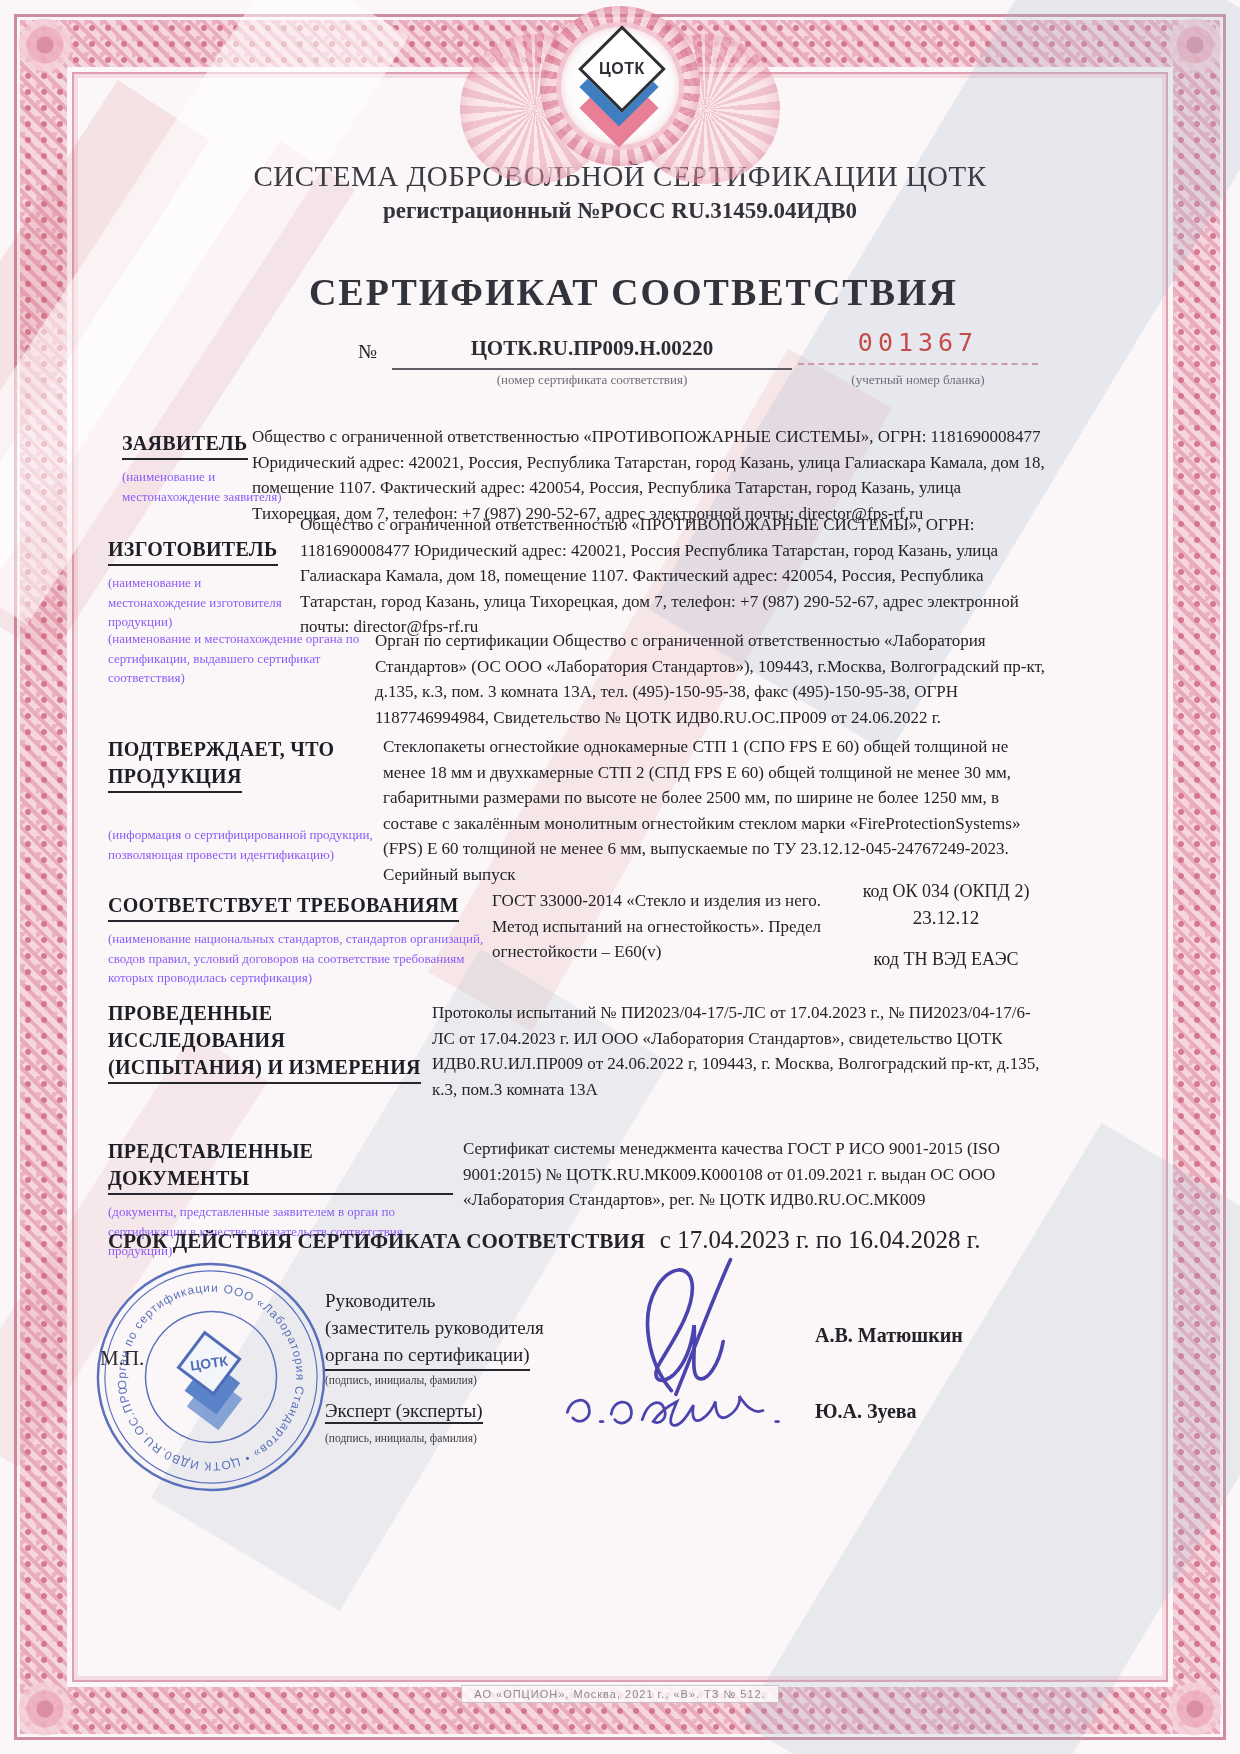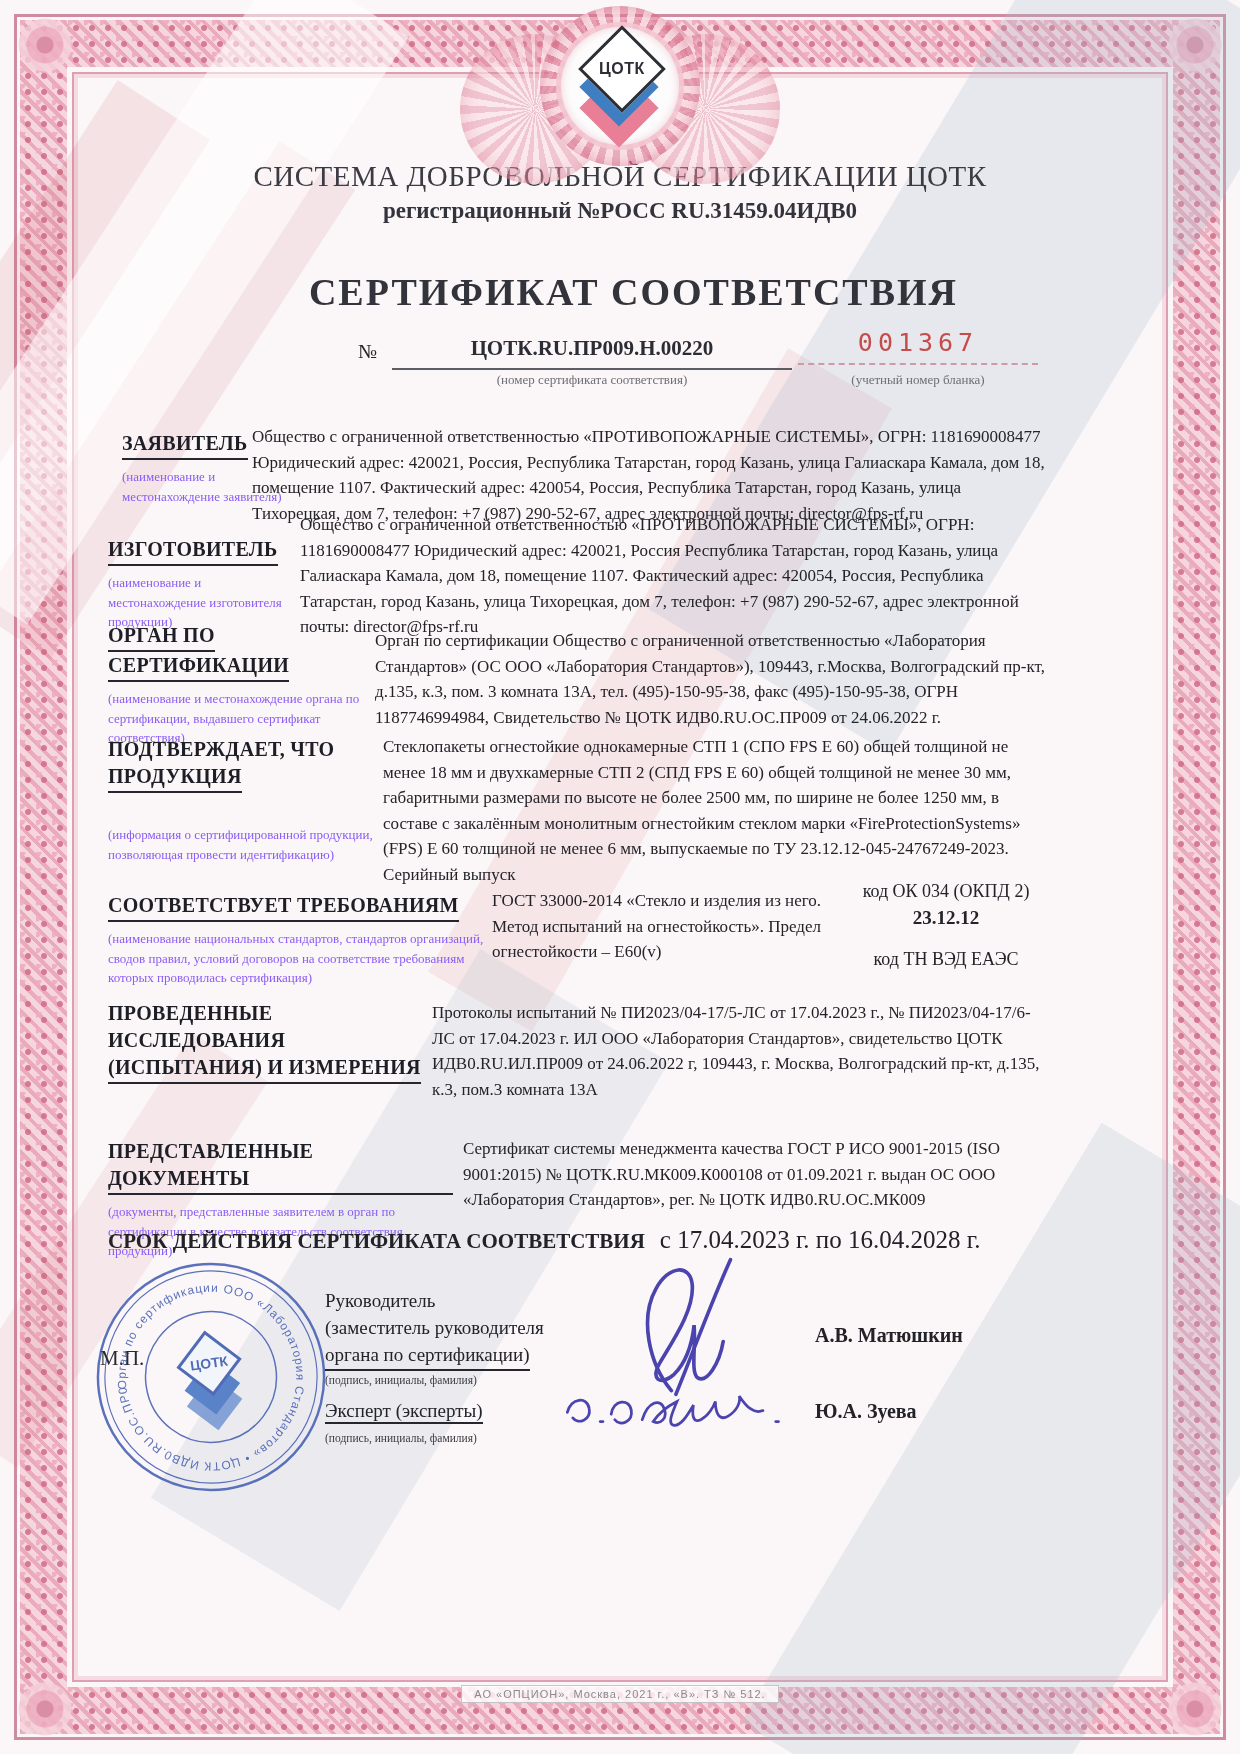--- a/index.html
+++ b/index.html
@@ -50,21 +50,21 @@
   .numline{font-weight:bold;font-size:21px;color:#2c2c34;text-align:center;border-bottom:2px solid #5c5c64;padding-bottom:7px;}
   .caption{font-size:13px;color:#6d6d76;text-align:center;}
   .blank{font-family:"DejaVu Sans Mono",monospace;font-size:25px;letter-spacing:5px;color:#c44d4b;text-align:center;
          border-bottom:2px dashed #cf9aa8;padding-bottom:6px;}
   .lblblk{color:#1e1e26;}
   .lbl-main{font-weight:bold;font-size:20px;letter-spacing:.3px;line-height:1.35;}
   .lbl-main .u{border-bottom:2px solid #26262e;display:inline-block;padding-bottom:1px;}
   .lbl-sub{font-size:13px;line-height:1.5;color:#8b5cf6;margin-top:7px;}
   .txt{font-size:17px;line-height:1.5;color:#232329;}
   .codes{font-size:18px;color:#232329;text-align:center;line-height:1.45;}
-  .codes .val{font-weight:bold;font-size:19px;}
+  .codes .val{font-weight:normal;font-size:19px;}
   .validity{font-size:21px;font-weight:bold;color:#222228;}
   .validity .val{font-weight:normal;font-size:25px;margin-left:15px;}
   .rolecap{font-size:11.5px;color:#3c3c44;}
   .name{font-weight:bold;font-size:20px;color:#222228;}
   .mp{font-size:21px;color:#2a2a32;}
   .stampwrap{position:absolute;left:92px;top:1258px;width:238px;height:238px;transform:rotate(-8deg);opacity:.9;z-index:2;}
   .imprint{font-family:"Liberation Sans",sans-serif;font-size:11px;color:#8a8a90;letter-spacing:1px;
            background:rgba(255,255,255,.8);padding:2px 12px;border:1px solid rgba(160,160,168,.6);}
 </style>
 </head>
@@ -124,24 +124,20 @@
   </div>
   <div class="z txt" style="left:252px;top:424px;width:796px;">Общество с ограниченной ответственностью «ПРОТИВОПОЖАРНЫЕ СИСТЕМЫ», ОГРН: 1181690008477 Юридический адрес: 420021, Россия, Республика Татарстан, город Казань, улица Галиаскара Камала, дом 18, помещение 1107. Фактический адрес: 420054, Россия, Республика Татарстан, город Казань, улица Тихорецкая, дом 7, телефон: +7 (987) 290-52-67, адрес электронной почты: director@fps-rf.ru</div>
 
   <div class="z lblblk" style="left:108px;top:536px;width:185px;">
     <div class="lbl-main"><span class="u">ИЗГОТОВИТЕЛЬ</span></div>
     <div class="lbl-sub">(наименование и местонахождение изготовителя продукции)</div>
   </div>
   <div class="z txt" style="left:300px;top:512px;width:748px;">Общество с ограниченной ответственностью «ПРОТИВОПОЖАРНЫЕ СИСТЕМЫ», ОГРН: 1181690008477 Юридический адрес: 420021, Россия Республика Татарстан, город Казань, улица Галиаскара Камала, дом 18, помещение 1107. Фактический адрес: 420054, Россия, Республика Татарстан, город Казань, улица Тихорецкая, дом 7, телефон: +7 (987) 290-52-67, адрес электронной почты: director@fps-rf.ru</div>
 
   <div class="z lblblk" style="left:108px;top:622px;width:260px;">
-    <div class="lbl-main">
-      <span class="u">ОРГАН ПО</span><br>
-      <span class="u">СЕРТИФИКАЦИИ</span>
-    </div>
     <div class="lbl-sub">(наименование и местонахождение органа по сертификации, выдавшего сертификат соответствия)</div>
   </div>
   <div class="z txt" style="left:375px;top:628px;width:672px;">Орган по сертификации Общество с ограниченной ответственностью «Лаборатория Стандартов» (ОС ООО «Лаборатория Стандартов»), 109443, г.Москва, Волгоградский пр-кт, д.135, к.3, пом. 3 комната 13А, тел. (495)-150-95-38, факс (495)-150-95-38, ОГРН 1187746994984, Свидетельство № ЦОТК ИДВ0.RU.ОС.ПР009 от 24.06.2022 г.</div>
 
   <div class="z lblblk" style="left:108px;top:736px;width:265px;">
     <div class="lbl-main">
       <span>ПОДТВЕРЖДАЕТ, ЧТО</span><br>
       <span class="u">ПРОДУКЦИЯ</span>
     </div>
     <div class="lbl-sub" style="margin-top:32px;">(информация о сертифицированной продукции, позволяющая провести идентификацию)</div>

